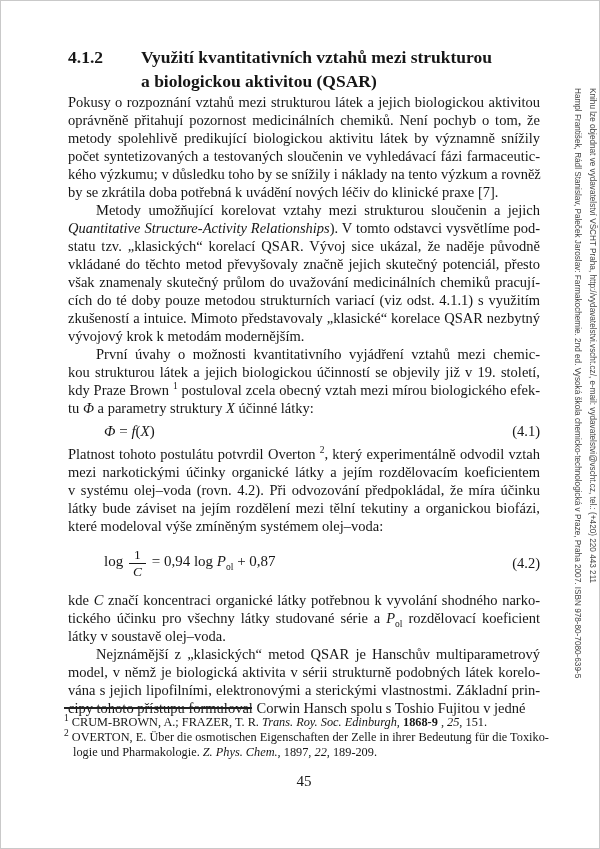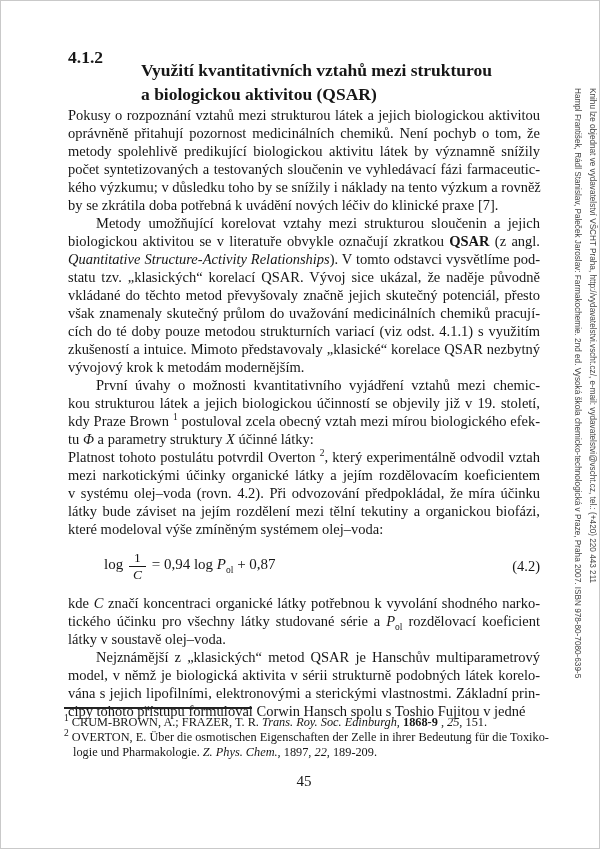--- a/index.html
+++ b/index.html
@@ -4,21 +4,21 @@
 <style>
   html,body{margin:0;padding:0;}
   body{
     width:600px;height:849px;position:relative;overflow:hidden;
     background:#ffffff;font-family:"Liberation Serif","DejaVu Serif",serif;
     color:#161616;box-shadow:inset 0 0 0 1px #c9c9c9;
   }
   .content{position:absolute;left:68px;top:45px;width:472px;}
   .heading{font-weight:bold;font-size:17.5px;line-height:24px;display:flex;gap:28px;}
   .h-num{width:45px;flex:none;}
-  .h-text{flex:1;margin-top:13px;}
+  .h-text{flex:1;}
   .para{margin:0;}
   .ln{
     font-size:14.5px;line-height:18px;white-space:nowrap;
     text-align:justify;text-align-last:justify;
   }
   .ln.last{text-align-last:left;}
   .ln.indent{padding-left:28px;}
   .ln i, i{font-style:italic;}
   .ln b, b{font-weight:bold;}
   sup.fnref{font-size:9.5px;vertical-align:super;line-height:0;}
@@ -69,34 +69,37 @@
       <div class="para">
         <div class="ln"><span>Pokusy o rozpoznání vztahů mezi strukturou látek a jejich biologickou aktivitou</span></div>
         <div class="ln"><span>oprávněně přitahují pozornost medicinálních chemiků. Není pochyb o tom, že</span></div>
         <div class="ln"><span>metody spolehlivě predikující biologickou aktivitu látek by významně snížily</span></div>
         <div class="ln"><span>počet syntetizovaných a testovaných sloučenin ve vyhledávací fázi farmaceutic-</span></div>
         <div class="ln"><span>kého výzkumu; v důsledku toho by se snížily i náklady na tento výzkum a rovněž</span></div>
         <div class="ln last"><span>by se zkrátila doba potřebná k uvádění nových léčiv do klinické praxe [7].</span></div>
       </div>
       <div class="para">
         <div class="ln indent"><span>Metody umožňující korelovat vztahy mezi strukturou sloučenin a jejich</span></div>
-        <div class="ln"><span>biologickou aktivitou se v literatuře obvykle označují zkratkou </span><b>QSAR</b><span> (z angl.</span></div>
         <div class="ln"><i>Quantitative Structure-Activity Relationships</i><span>). V tomto odstavci vysvětlíme pod-</span></div>
         <div class="ln"><span>statu tzv. „klasických“ korelací QSAR. Vývoj sice ukázal, že naděje původně</span></div>
         <div class="ln"><span>vkládané do těchto metod převyšovaly značně jejich skutečný potenciál, přesto</span></div>
         <div class="ln"><span>však znamenaly skutečný průlom do uvažování medicinálních chemiků pracují-</span></div>
         <div class="ln"><span>cích do té doby pouze metodou strukturních variací (viz odst. 4.1.1) s využitím</span></div>
         <div class="ln"><span>zkušeností a intuice. Mimoto představovaly „klasické“ korelace QSAR nezbytný</span></div>
         <div class="ln last"><span>vývojový krok k metodám modernějším.</span></div>
       </div>
       <div class="para">
         <div class="ln indent"><span>První úvahy o možnosti kvantitativního vyjádření vztahů mezi chemic-</span></div>
         <div class="ln"><span>kou strukturou látek a jejich biologickou účinností se objevily již v 19. století,</span></div>
         <div class="ln"><span>kdy Praze Brown </span><sup class="fnref">1</sup><span> postuloval zcela obecný vztah mezi mírou biologického efek-</span></div>
         <div class="ln last"><span>tu </span><i>Φ</i><span> a parametry struktury </span><i>X</i><span> účinné látky:</span></div>
+      </div>
+      <div class="eq-row simple">
+        <span><i>Φ</i><span> = </span><i>f</i><span>(</span><i>X</i><span>)</span></span>
+        <span class="eq-label">(4.1)</span>
       </div>
       <div class="para">
         <div class="ln"><span>Platnost tohoto postulátu potvrdil Overton </span><sup class="fnref">2</sup><span>, který experimentálně odvodil vztah</span></div>
         <div class="ln"><span>mezi narkotickými účinky organické látky a jejím rozdělovacím koeficientem</span></div>
         <div class="ln"><span>v systému olej–voda (rovn. 4.2). Při odvozování předpokládal, že míra účinku</span></div>
         <div class="ln"><span>látky bude záviset na jejím rozdělení mezi tělní tekutiny a organickou biofázi,</span></div>
         <div class="ln last"><span>které modeloval výše zmíněným systémem olej–voda:</span></div>
       </div>
       <div class="eq-row frac-eq">
         <span><span>log </span><span class="frac">

